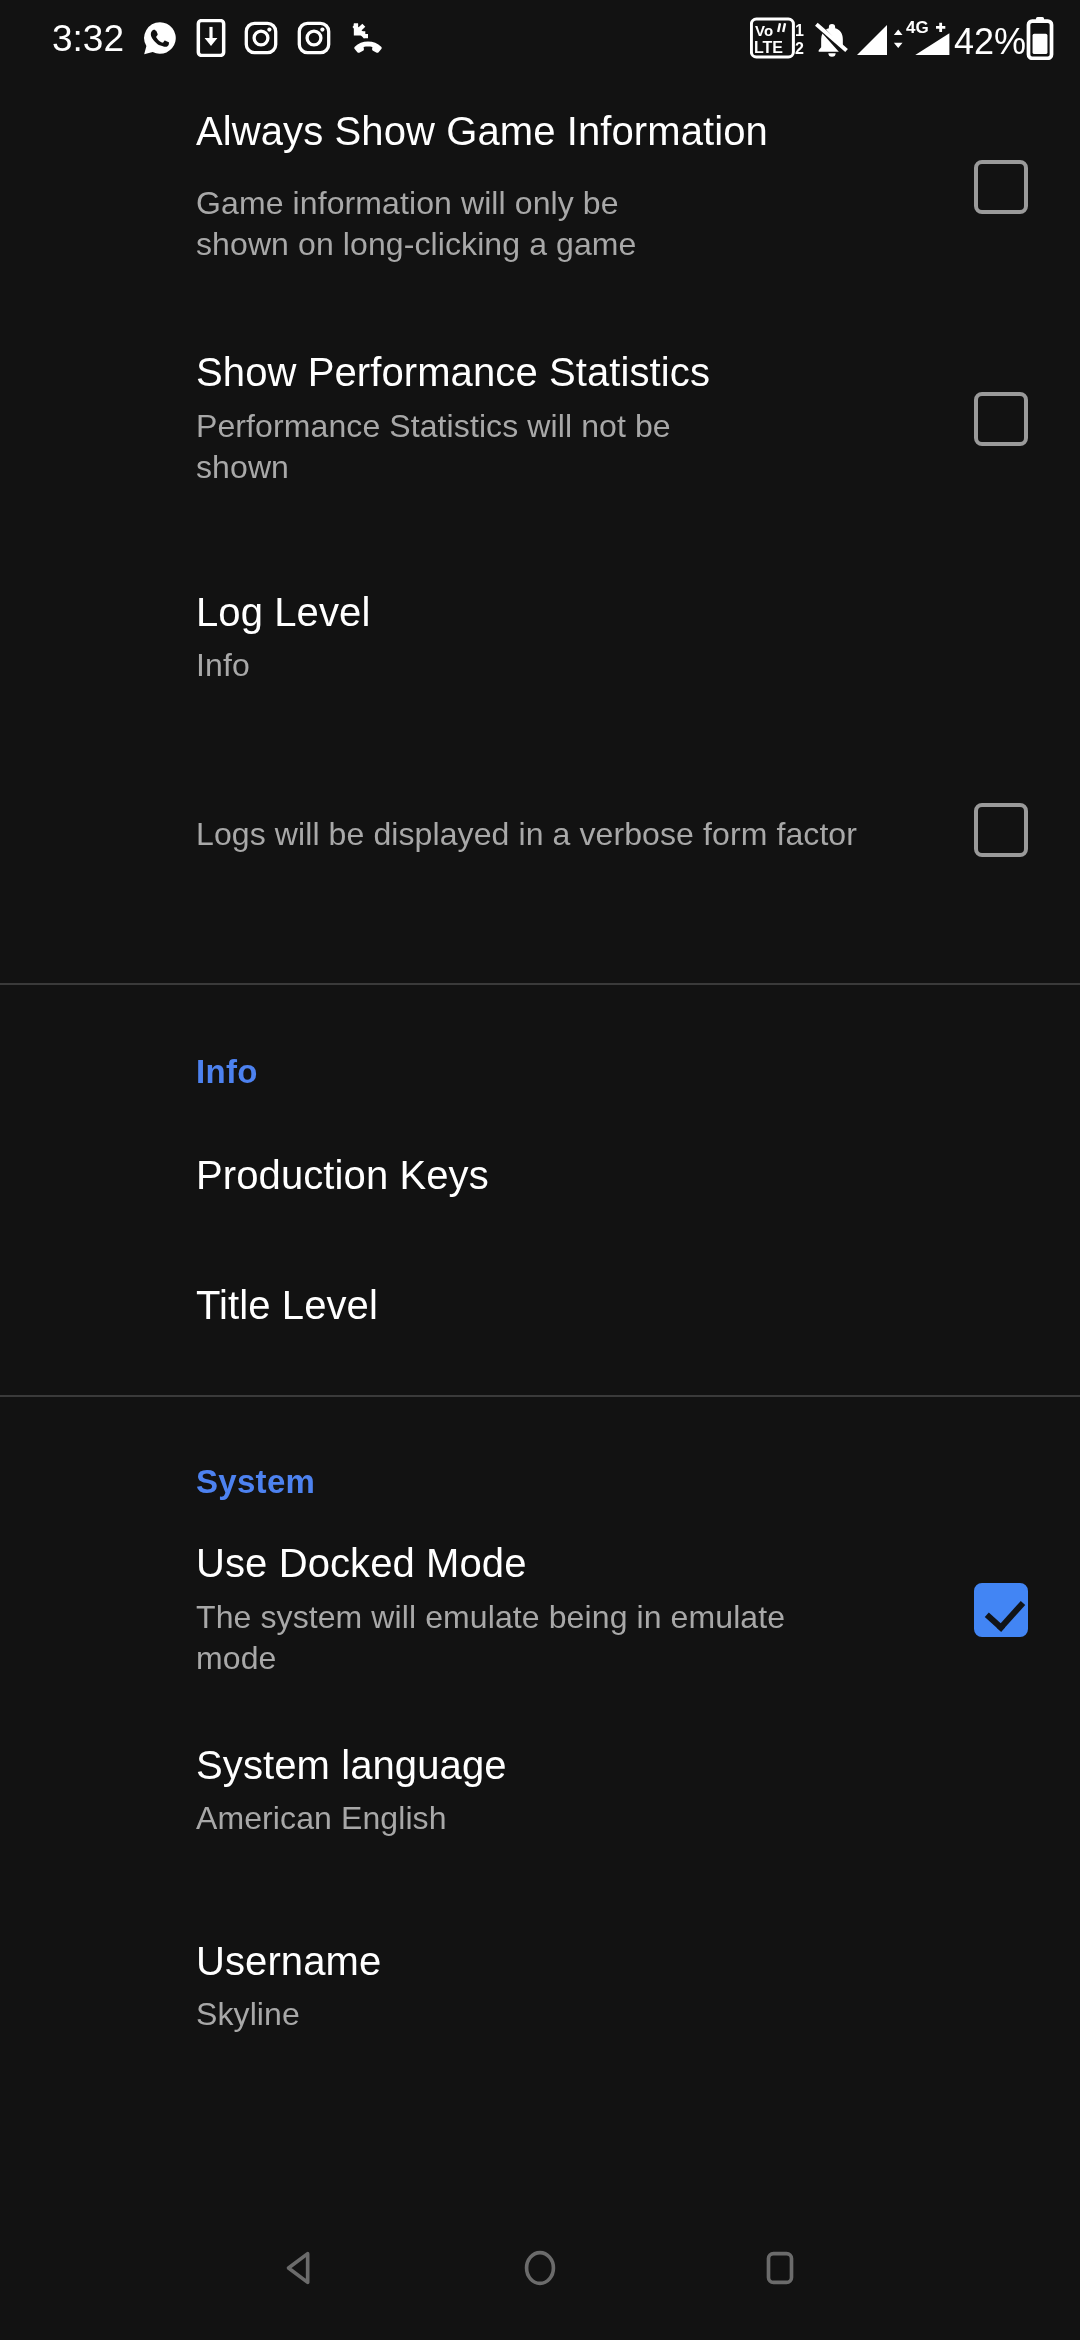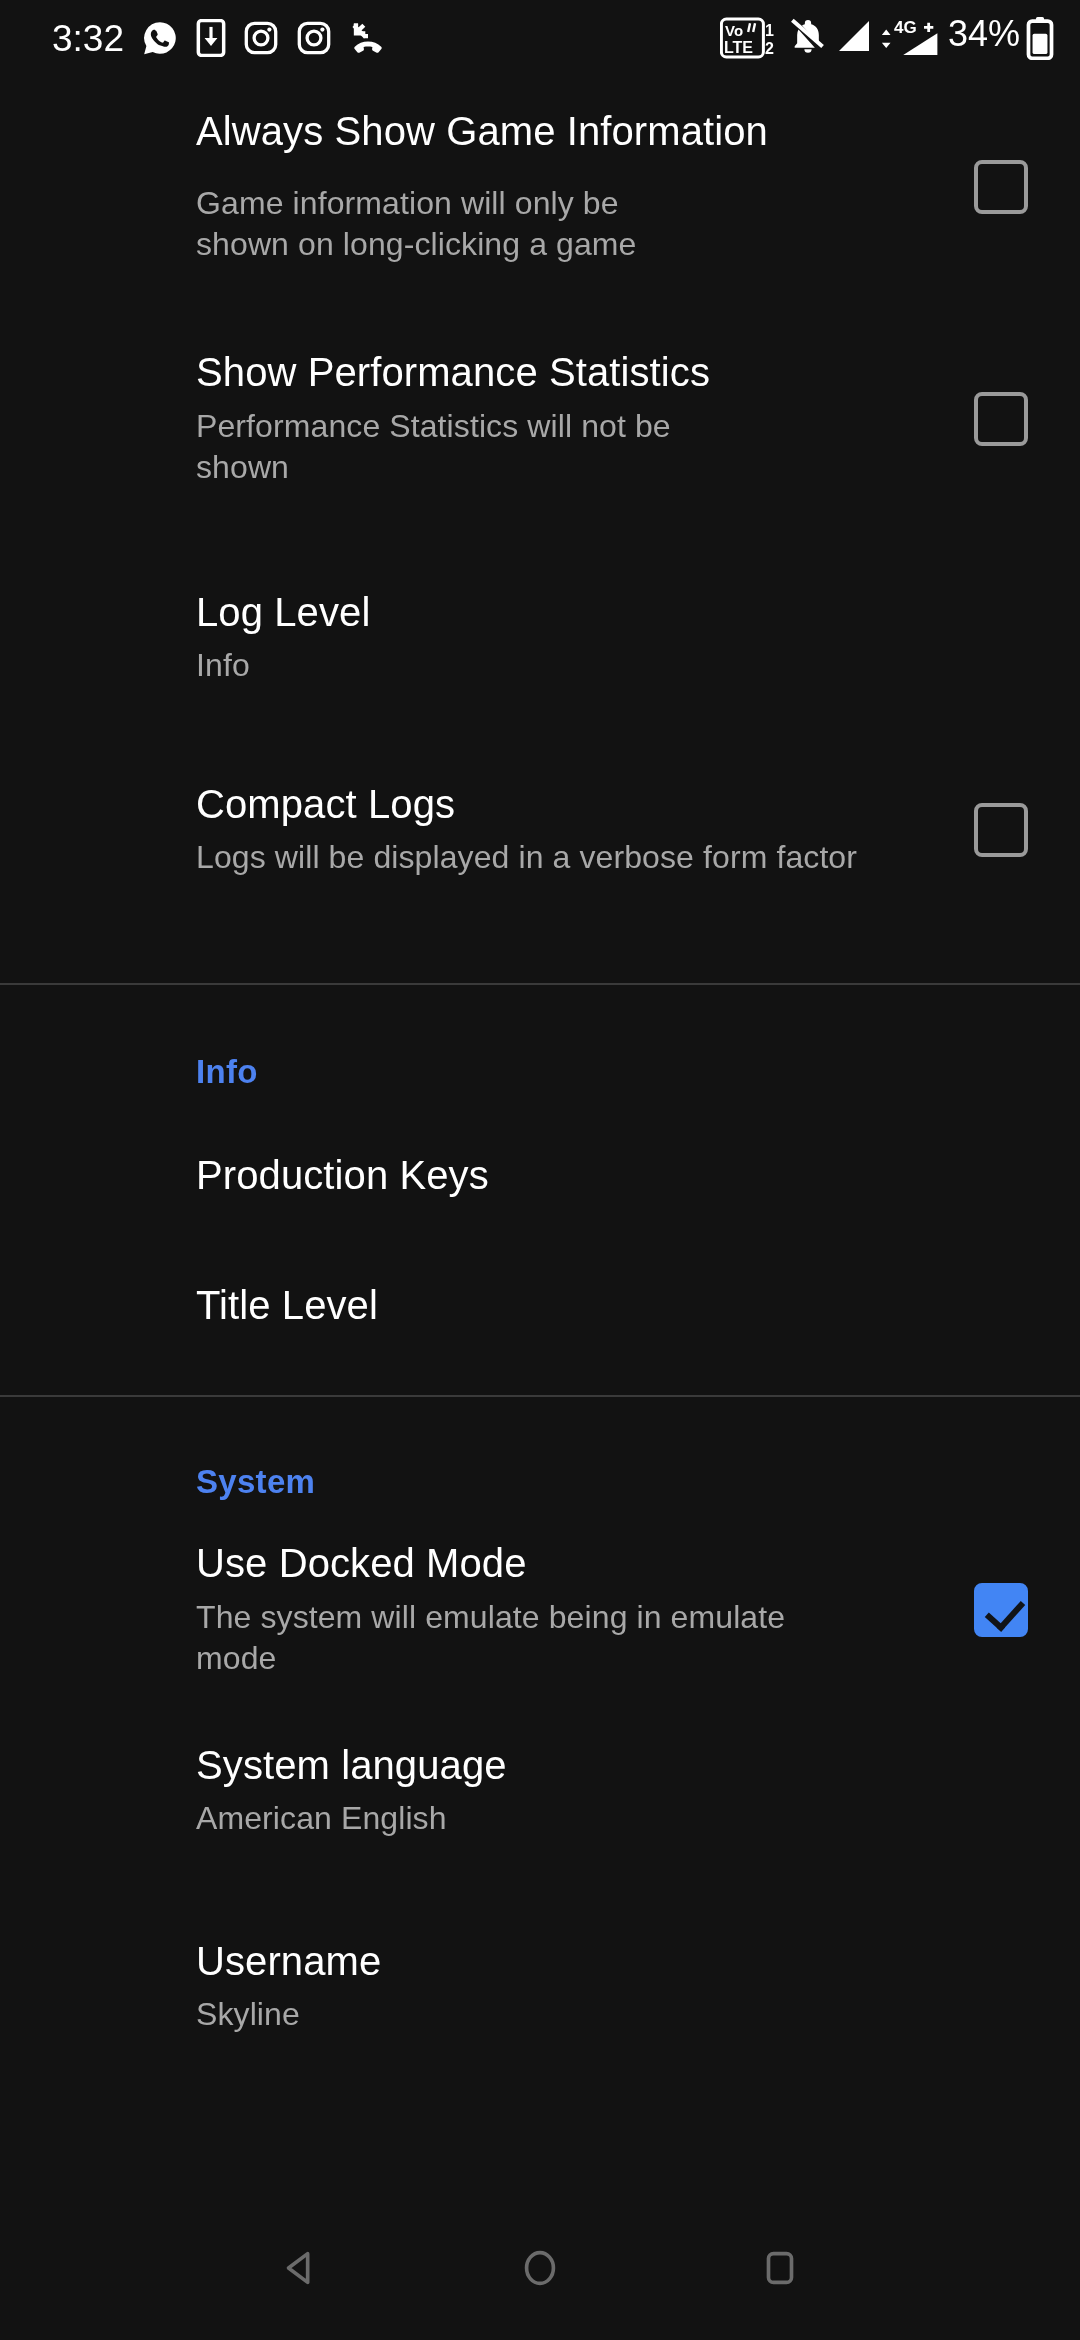--- a/index.html
+++ b/index.html
@@ -12,21 +12,21 @@
   .screen { position:relative; width:1080px; height:2340px; background:#121212; }
 
   
   .status-bar {
     position:absolute; top:0; left:0; right:0; height:76px;
     display:flex; align-items:center;
     padding:0 26px 0 52px;
     color:#ffffff;
   }
   .sb-left { display:flex; align-items:center; gap:17px; }
-  .sb-right { display:flex; align-items:flex-start; gap:6px; margin-left:auto; }
+  .sb-right { display:flex; align-items:flex-end; gap:0; margin-left:auto; }
   .clock { font-size:37px; letter-spacing:0px; line-height:1; font-weight:400; }
   .battery-pct { font-size:36px; line-height:1; font-weight:400; }
 
   .ic { display:block; }
 
   
   .content { position:absolute; top:76px; left:0; right:0; bottom:140px; }
 
   .row {
     position:relative;
@@ -165,21 +165,21 @@
 
       <span>
         <svg class="ic" width="62" height="44" viewBox="0 0 40 28">
           <path fill="#fff" d="M4 8.5 1.2 12h5.6zM4 20.5 1.2 17h5.6z"></path>
           <text x="9" y="11" font-family="Liberation Sans, sans-serif" font-size="11" font-weight="bold" fill="#fff">4G</text>
           <path fill="#fff" d="M30.5 4.2h1.8v2.1h2.1v1.8h-2.1v2.1h-1.8V8.1h-2.1V6.3h2.1z"></path>
           <path fill="#fff" d="M37 11v14H15z"></path>
         </svg>
       </span>
 
-      <span class="battery-pct">34%</span>
+      <span class="battery-pct">42%</span>
 
       <span>
         <svg class="ic" width="28" height="44" viewBox="0 0 16 26">
           <rect x="5.6" y="0.6" width="4.8" height="2.6" rx="1" fill="#fff"></rect>
           <rect x="1.2" y="3" width="13.6" height="22" rx="2.2" fill="none" stroke="#fff" stroke-width="2.2"></rect>
           <rect x="3.6" y="10.5" width="8.8" height="12" rx="1" fill="#fff"></rect>
         </svg>
       </span>
     </div>
   </div>
@@ -204,21 +204,20 @@
 
     <div class="row" style="height:195px;">
       <div class="row-text">
         <div class="row-title">Log Level</div>
         <div class="row-sub">Info</div>
       </div>
     </div>
 
     <div class="row" style="height:190px;">
       <div class="row-text">
-        <div class="row-title">Compact Logs</div>
         <div class="row-sub" style="max-width:690px;">Logs will be displayed in a verbose form factor</div>
       </div>
       <div class="checkbox"></div>
     </div>
 
     <div style="height:58px;"></div>
     <div class="divider"></div>
 
     <div style="height:68px;"></div>
     <div class="section-header">Info</div>

